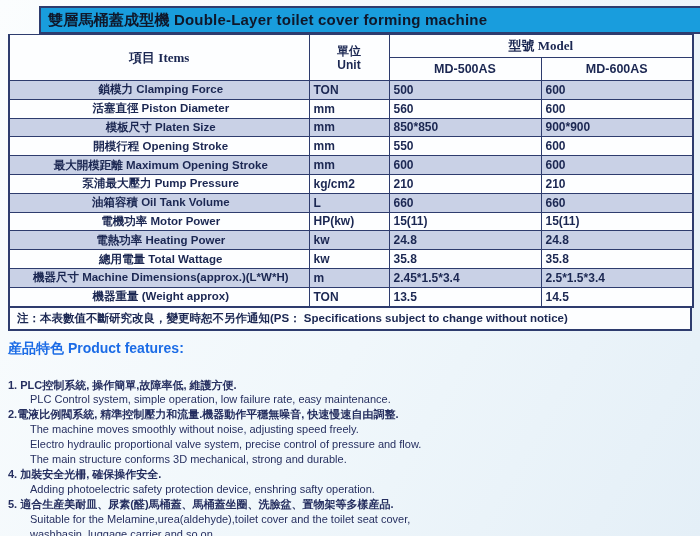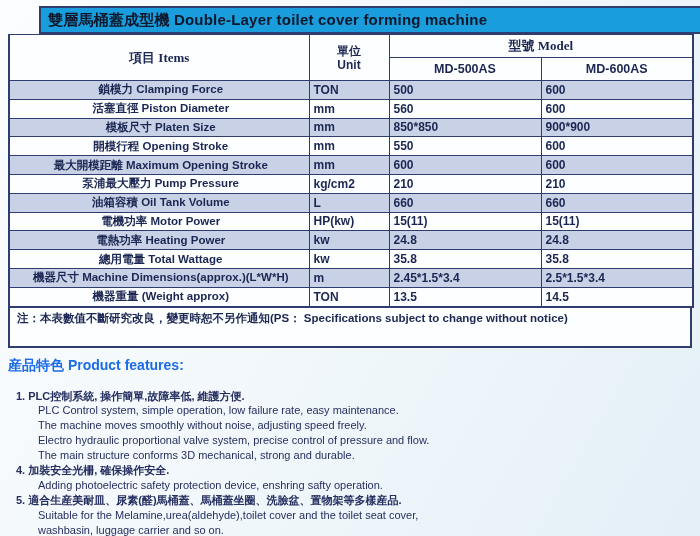--- a/index.html
+++ b/index.html
@@ -30,32 +30,32 @@
   table.spec-table{border:2px solid var(--border-navy,#2e3c6e);border-top-width:1px;}
   thead th{height:20px;font-size:12.5px;font-weight:bold;background:#fdfeff;text-align:center;}
   th.serif{font-family:"Liberation Serif",serif;font-size:13px;}
   .unit-line{font-size:12px;line-height:14px;}
   tbody td{height:17.8px;font-size:12px;font-weight:bold;padding:0 4px;}
   tbody td.item{text-align:center;padding-left:7px;font-size:11.5px;}
   tbody tr:nth-child(odd){background:var(--stripe,#c9d1e6);}
   tbody tr:nth-child(even){background:#fdfeff;}
 
   .note{
-    box-sizing:border-box;width:684px;height:40px;line-height:20px;
+    box-sizing:border-box;width:684px;height:23px;line-height:20px;
     border:2px solid var(--border-navy,#2e3c6e);border-top:none;
     background:#fdfeff;font-size:11.5px;font-weight:bold;
     padding-left:7px;white-space:nowrap;
   }
 
   .features{margin-top:9px;color:#262f60;}
   .features-title{
     color:var(--features-blue,#1c6ce6);
-    font-size:14px;font-weight:bold;margin-bottom:14px;
+    font-size:14px;font-weight:bold;margin-bottom:20px;
   }
-  .f-line{font-size:11px;line-height:14.9px;font-weight:bold;white-space:nowrap;margin-left:8px;}
+  .f-line{font-size:11px;line-height:14.9px;font-weight:bold;white-space:nowrap;}
   .f-line.indent{padding-left:22px;font-weight:normal;}
 </style>
 </head>
 <body>
 
 <div class="page">
 
   <div class="title-bar">
     <span>雙層馬桶蓋成型機 Double-Layer toilet cover forming machine</span>
   </div>
@@ -156,20 +156,21 @@
       </tr>
     </tbody>
   </table>
 
   <div class="note">注：本表數值不斷研究改良，變更時恕不另作通知(PS： Specifications subject to change without notice)</div>
 
   <div class="features">
     <div class="features-title">産品特色 Product features:</div>
     <div class="f-line">1. PLC控制系統, 操作簡單,故障率低, 維護方便.</div>
     <div class="f-line indent">PLC Control system, simple operation, low failure rate, easy maintenance.</div>
+    <div class="f-line">2.電液比例閥系統, 精準控制壓力和流量.機器動作平穩無噪音, 快速慢速自由調整.</div>
     <div class="f-line indent">The machine moves smoothly without noise, adjusting speed freely.</div>
     <div class="f-line indent">Electro hydraulic proportional valve system, precise control of pressure and flow.</div>
     <div class="f-line indent">The main structure conforms 3D mechanical, strong and durable.</div>
     <div class="f-line">4. 加裝安全光柵, 確保操作安全.</div>
     <div class="f-line indent">Adding photoelectric safety protection device, enshring safty operation.</div>
     <div class="f-line">5. 適合生産美耐皿、尿素(醛)馬桶蓋、馬桶蓋坐圈、洗臉盆、置物架等多樣産品.</div>
     <div class="f-line indent">Suitable for the Melamine,urea(aldehyde),toilet cover and the toilet seat cover,</div>
     <div class="f-line indent">washbasin, luggage carrier and so on.</div>
   </div>
 

